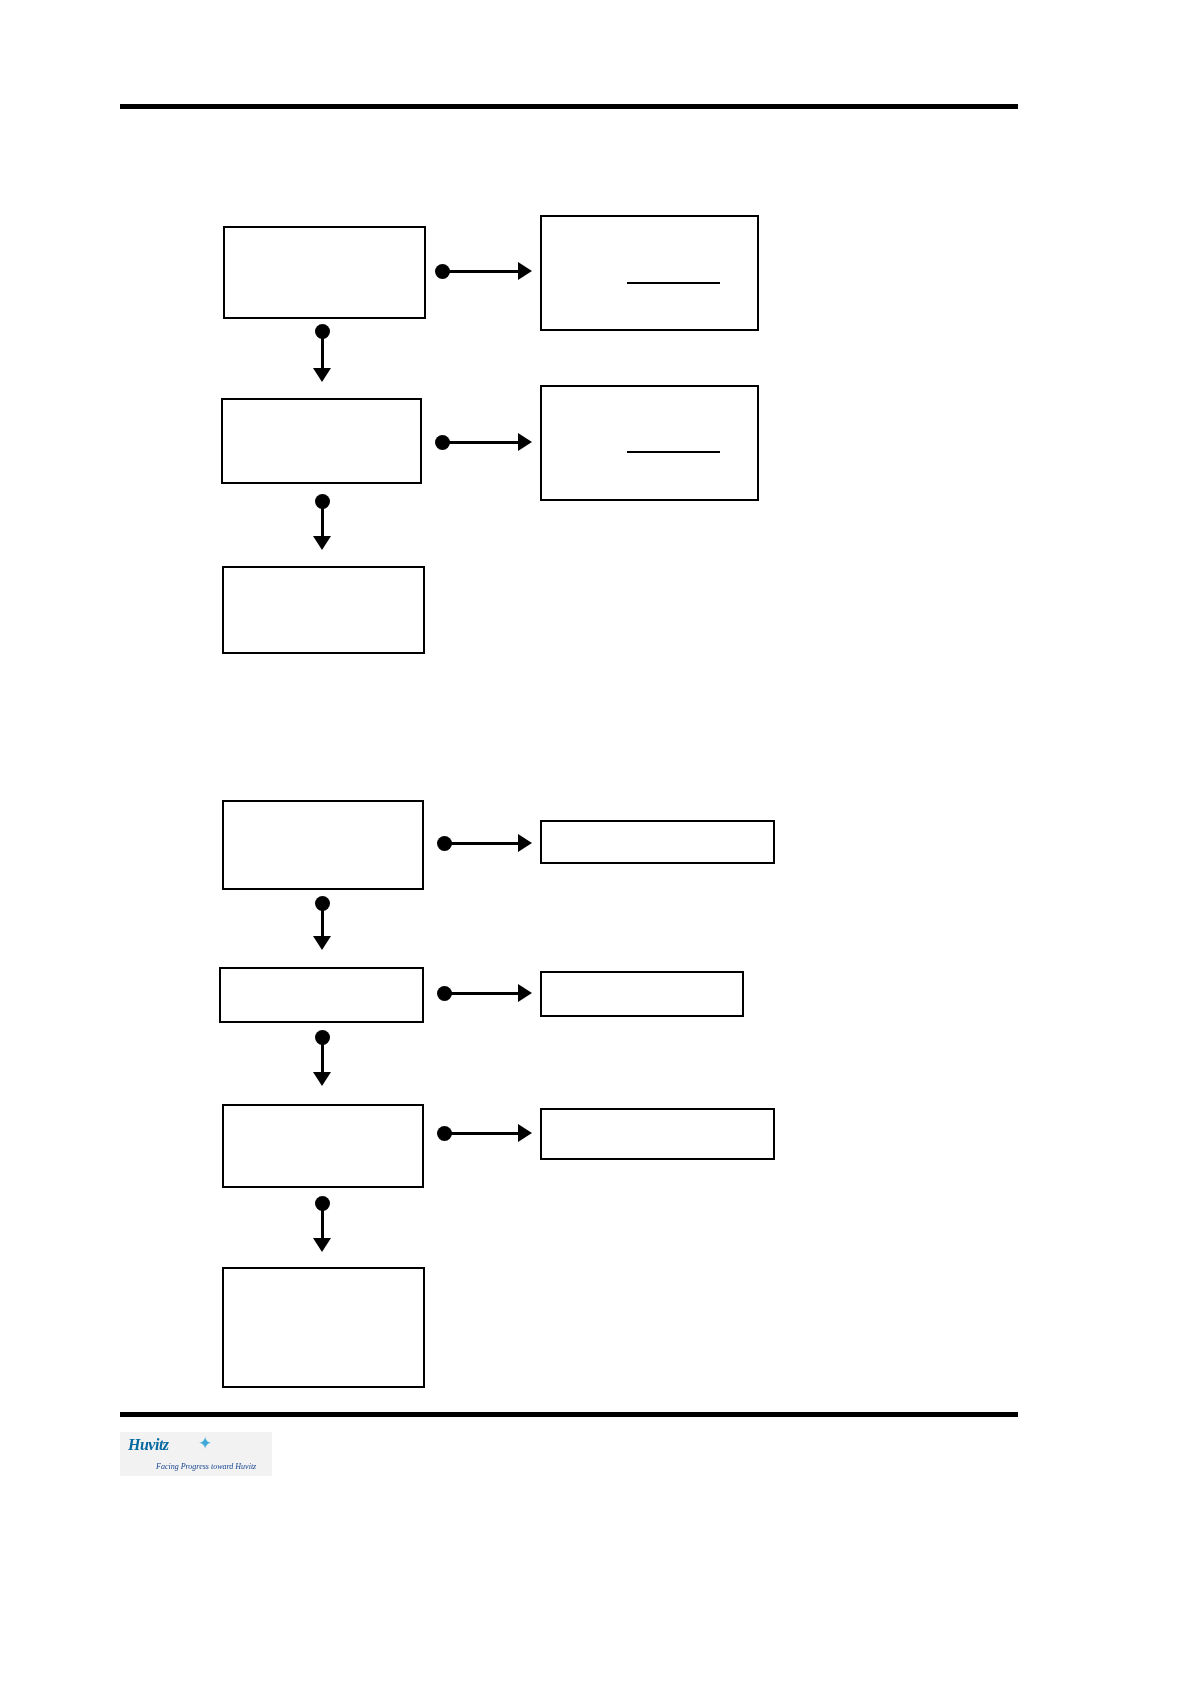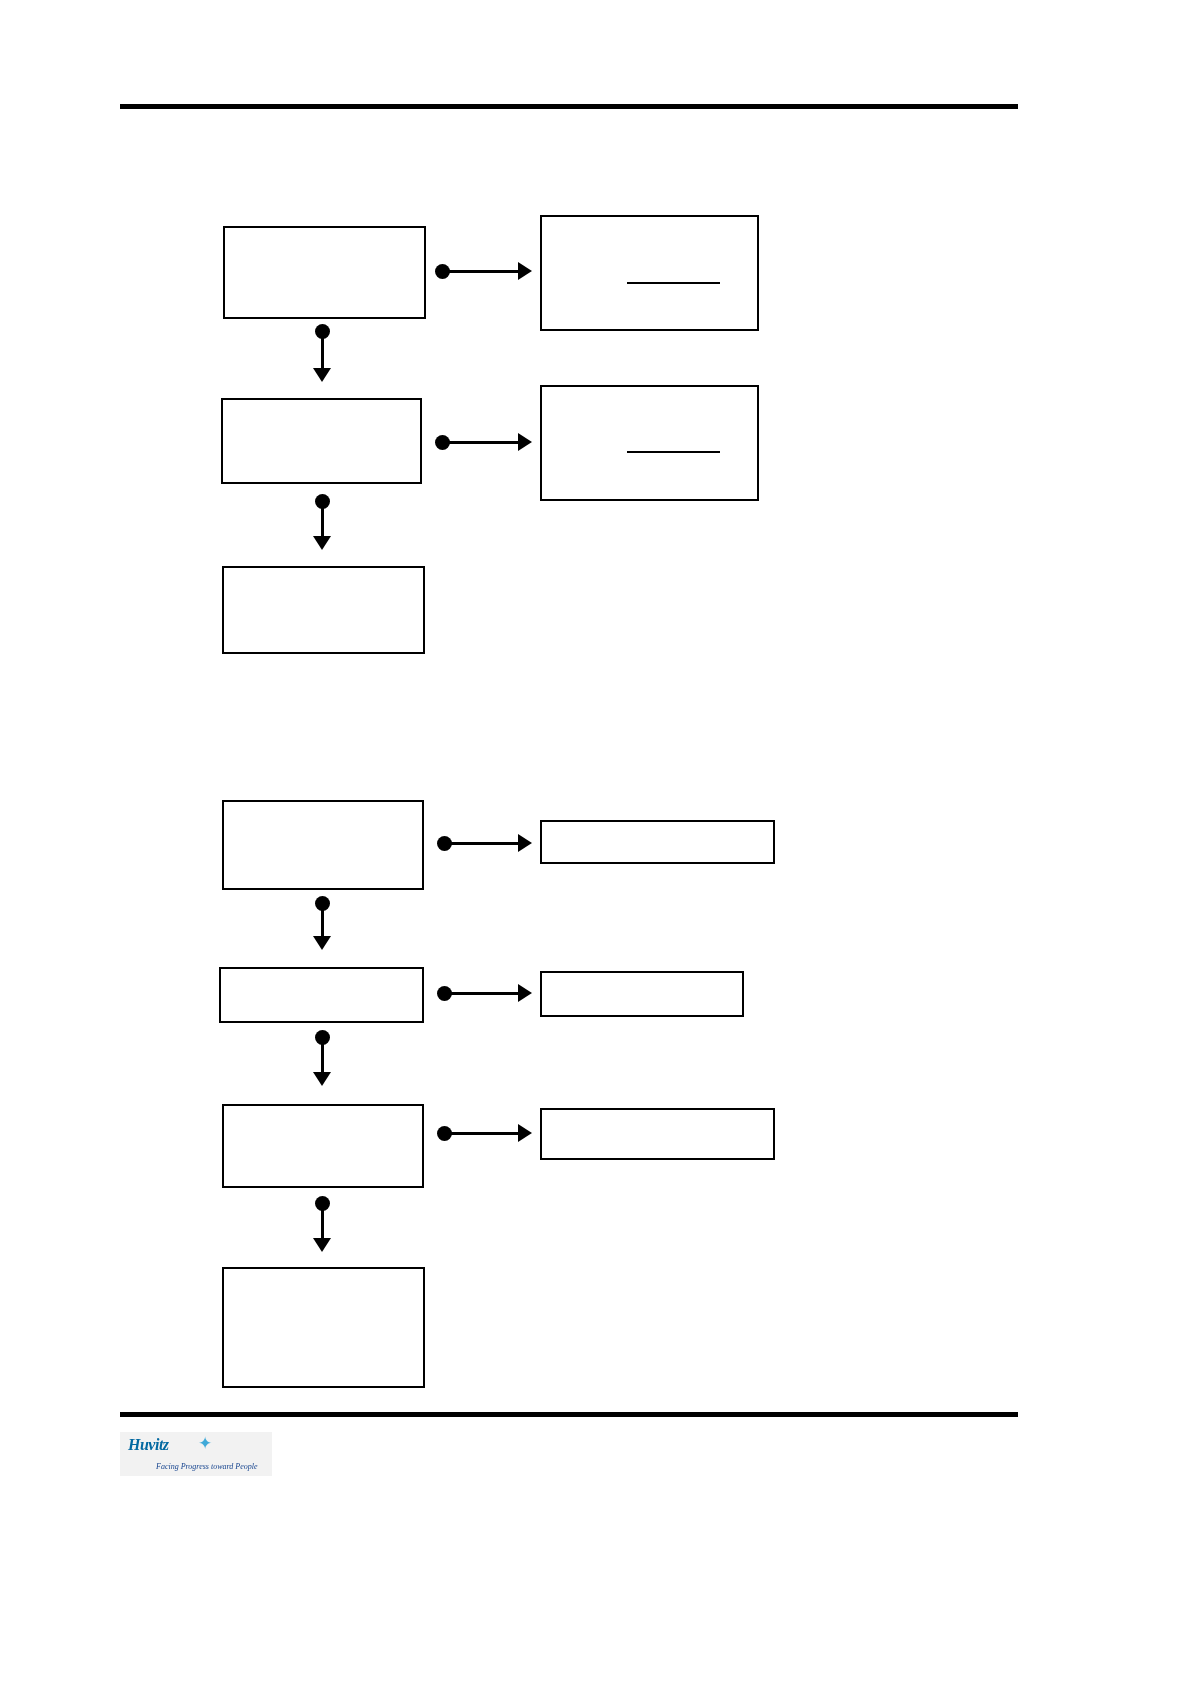--- a/index.html
+++ b/index.html
@@ -223,14 +223,14 @@
 <div class="conn-v" style="left:321px; top:1208px; height:34px;"></div>
 <div class="arrow-down" style="left:313px; top:1238px;"></div>
 
 <div class="node" style="left:222px; top:1267px; width:203px; height:121px;">
   <span class="node-label"></span>
 </div>
 
 <div class="logo">
   <span class="logo-word">Huvitz</span>
   <span class="logo-star">✦</span>
-  <span class="logo-tag">Facing Progress toward People</span>
+  <span class="logo-tag">Facing Progress toward Huvitz</span>
 </div>
 
 </body></html>

